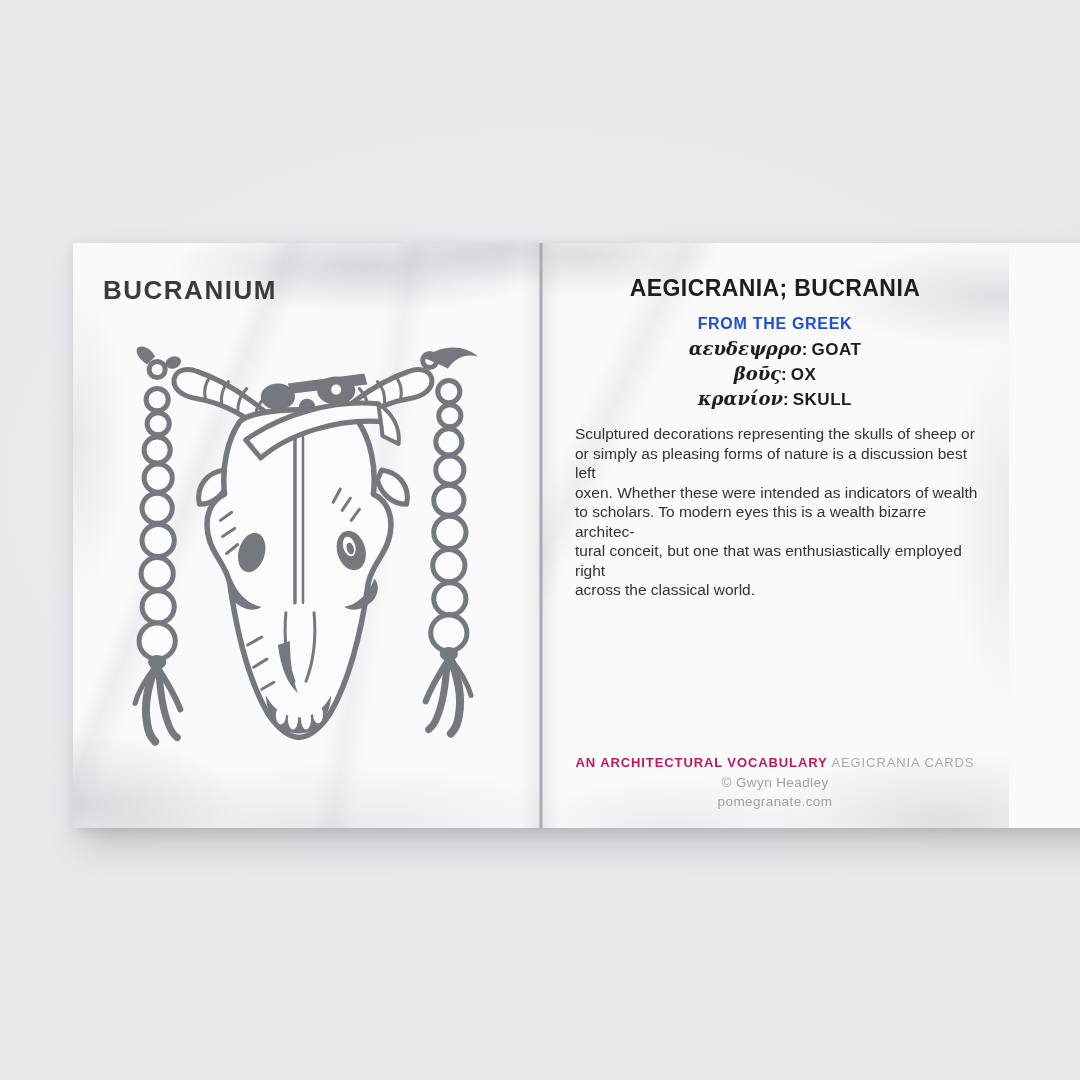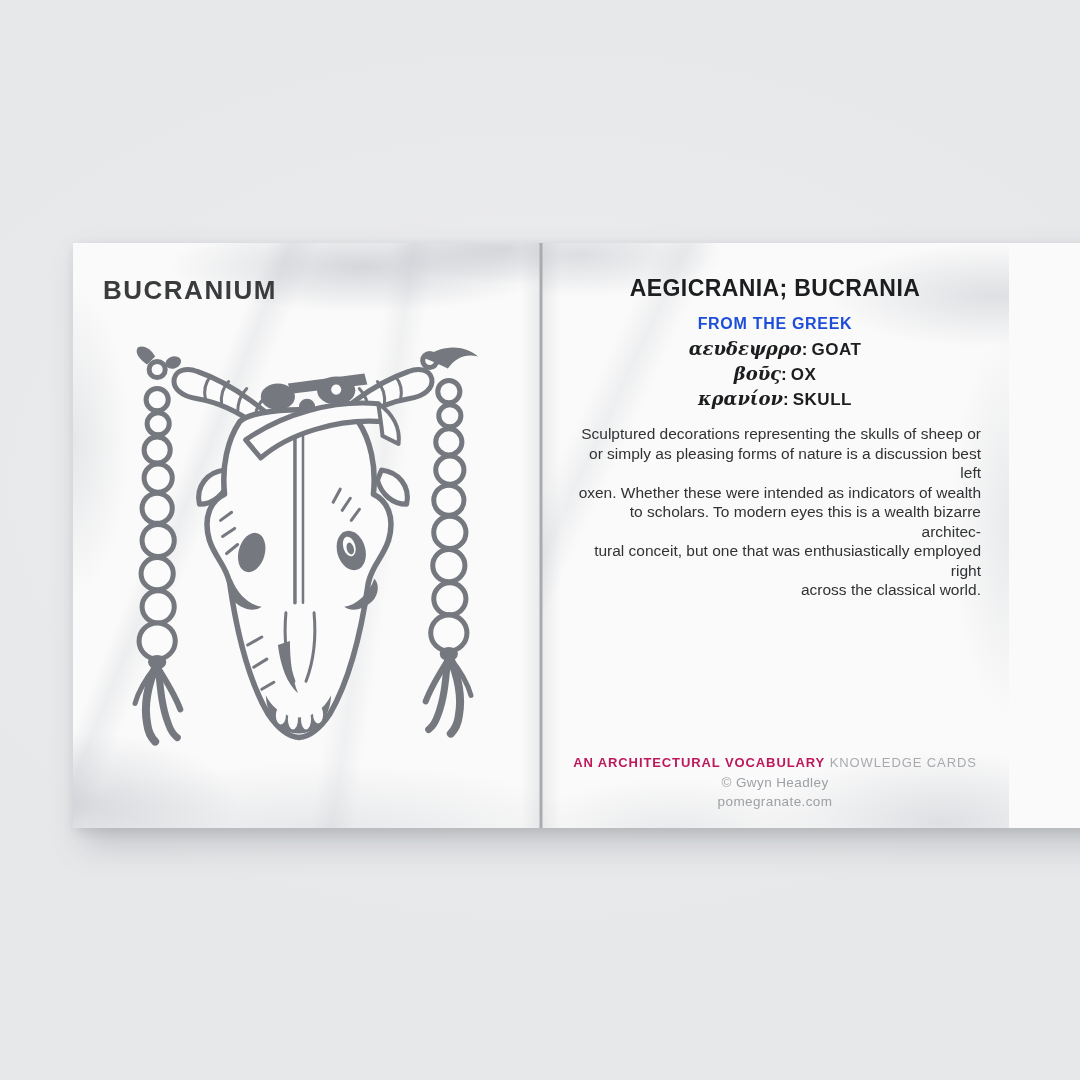--- a/index.html
+++ b/index.html
@@ -117,21 +117,21 @@
     margin-right: 4px;
   }
   .etym-translation {
     font-weight: bold;
     font-size: 17px;
     letter-spacing: 0.5px;
   }
   .description {
     margin: 12px auto 0 34px;
     width: 406px;
-    text-align: right;
+    text-align: left;
     font-size: 15.5px;
     line-height: 19.5px;
     color: #313234;
   }
   .card-footer {
     position: absolute;
     left: 0; right: 0; top: 510px;
     text-align: center;
     line-height: 19.5px;
   }
@@ -297,21 +297,21 @@
         <div class="description">
           <div>Sculptured decorations representing the skulls of sheep or</div>
           <div>or simply as pleasing forms of nature is a discussion best left</div>
           <div>oxen. Whether these were intended as indicators of wealth</div>
           <div>to scholars. To modern eyes this is a wealth bizarre architec-</div>
           <div>tural conceit, but one that was enthusiastically employed right</div>
           <div>across the classical world.</div>
         </div>
 
         <div class="card-footer">
-          <div class="footer-series"><span class="bold-part">AN ARCHITECTURAL VOCABULARY</span> <span class="light-part">KNOWLEDGE CARDS</span></div>
+          <div class="footer-series"><span class="bold-part">AN ARCHITECTURAL VOCABULARY</span> <span class="light-part">AEGICRANIA CARDS</span></div>
           <div class="footer-copyright">© Gwyn Headley</div>
           <div class="footer-website">pomegranate.com</div>
         </div>
 
       </div>
     </div>
 
   </div>
 </div>
 

